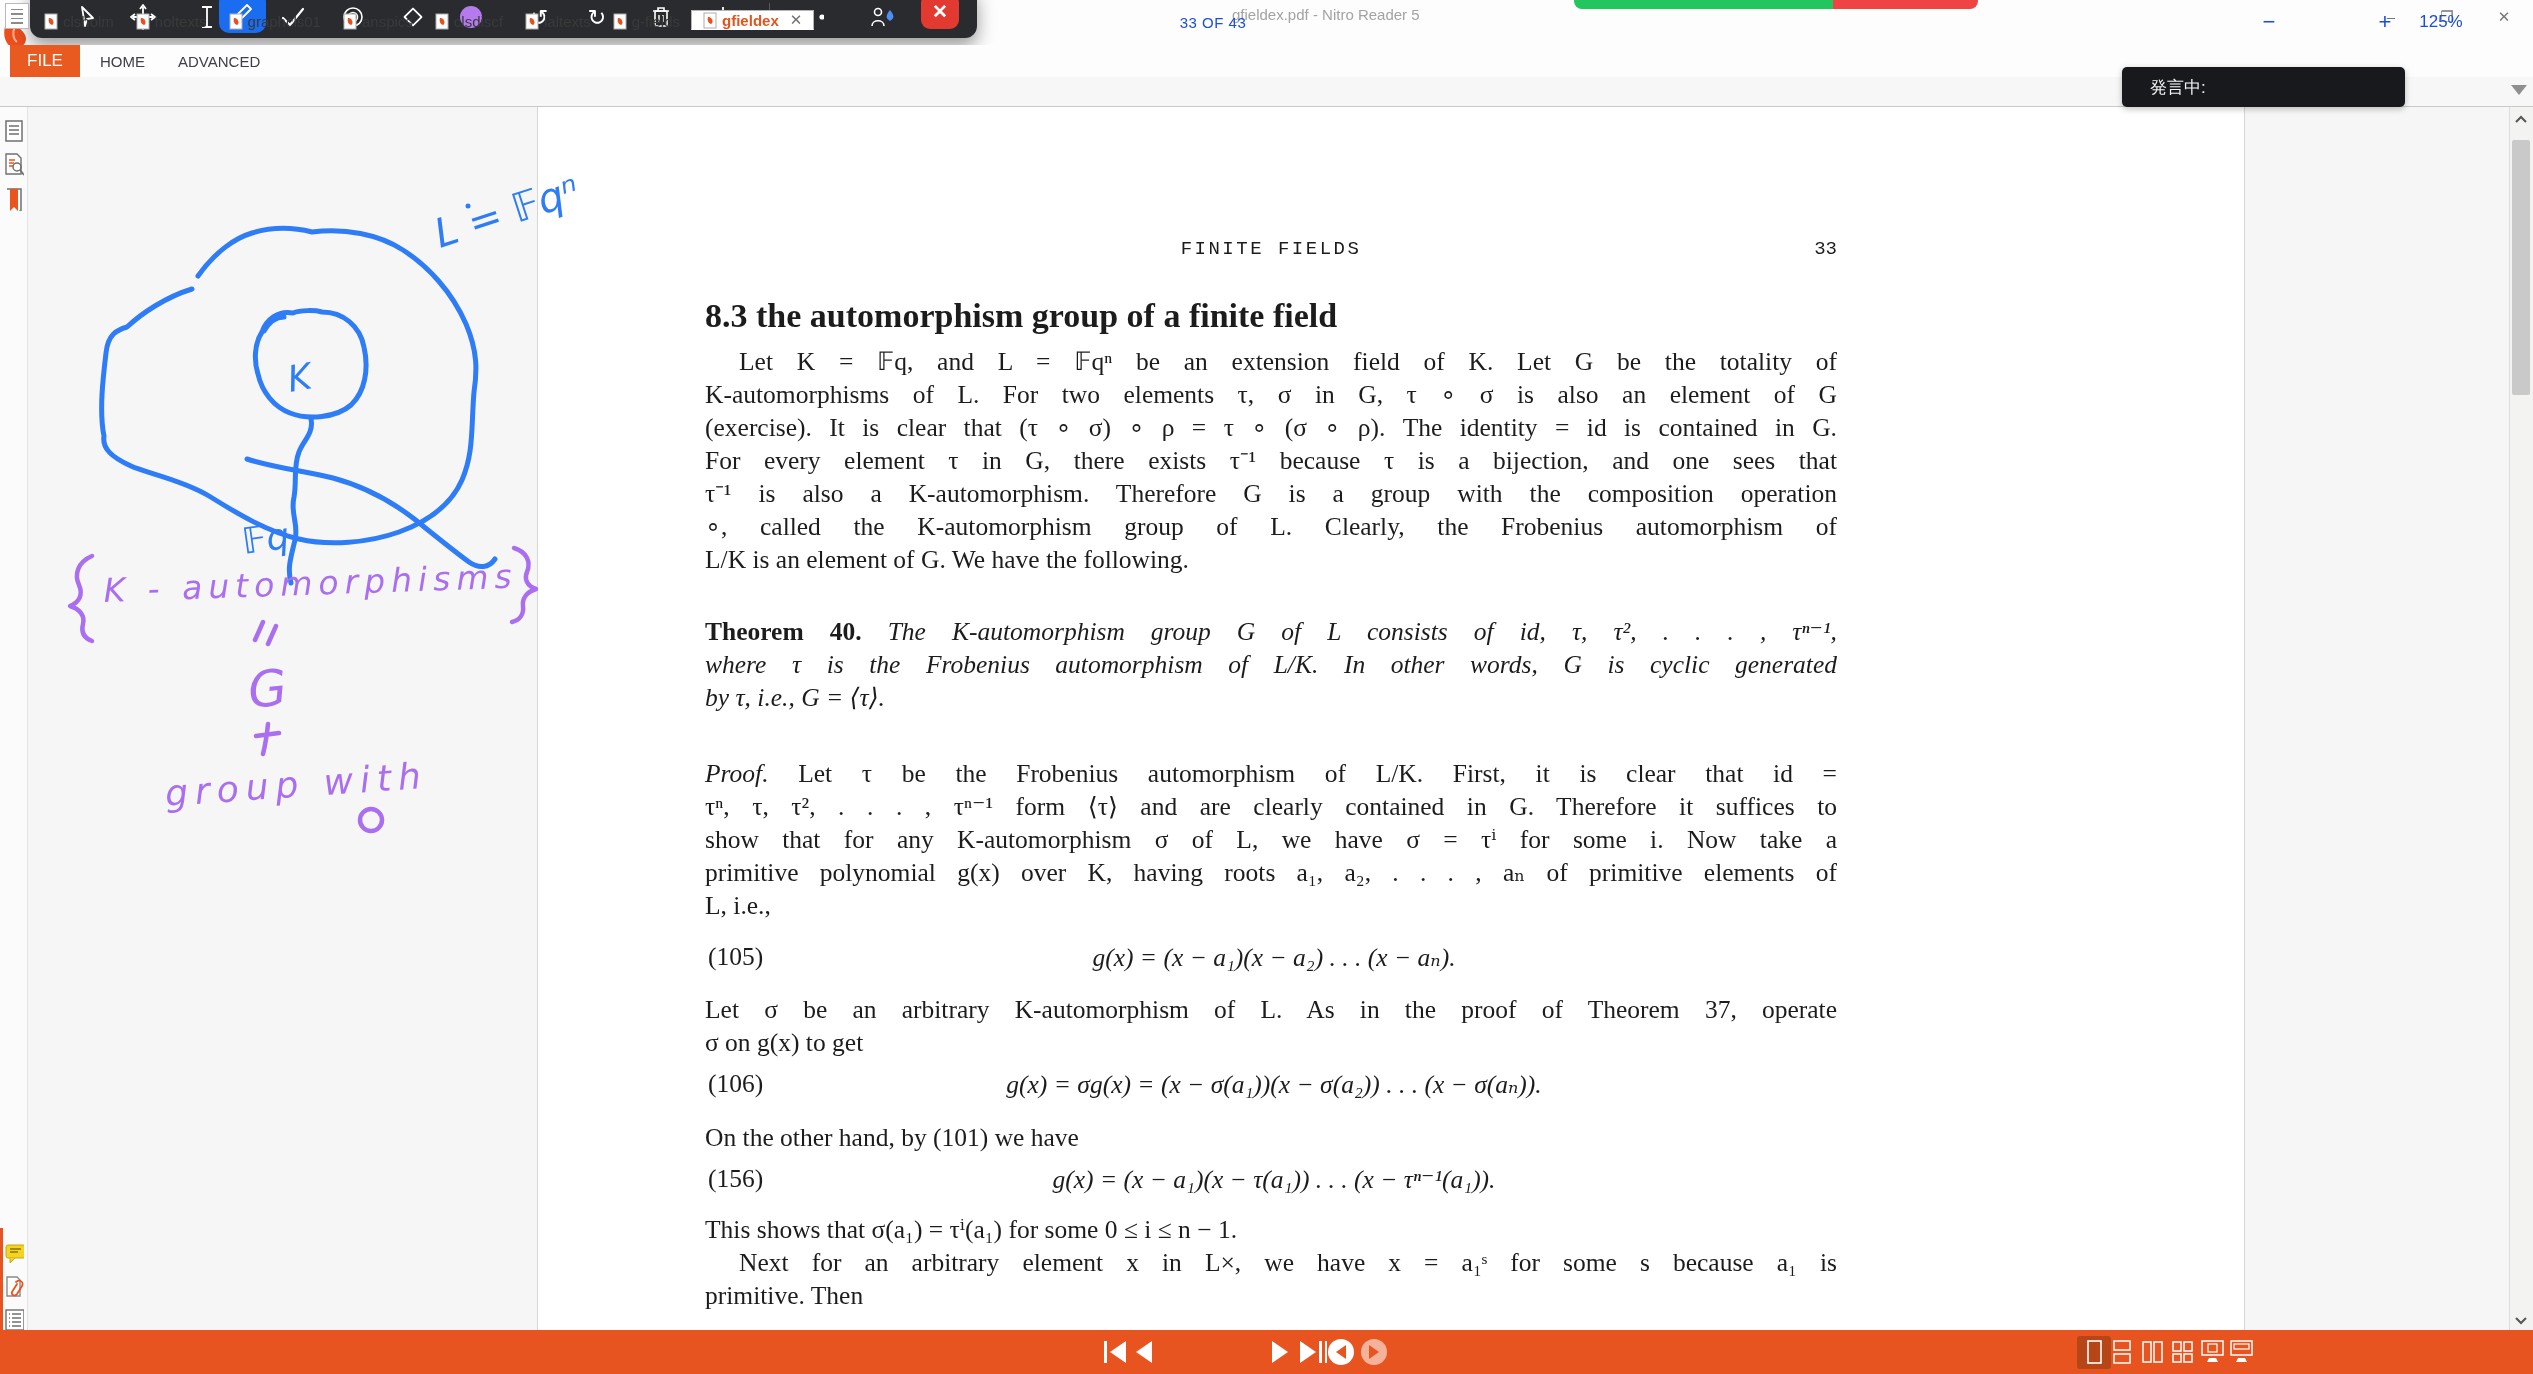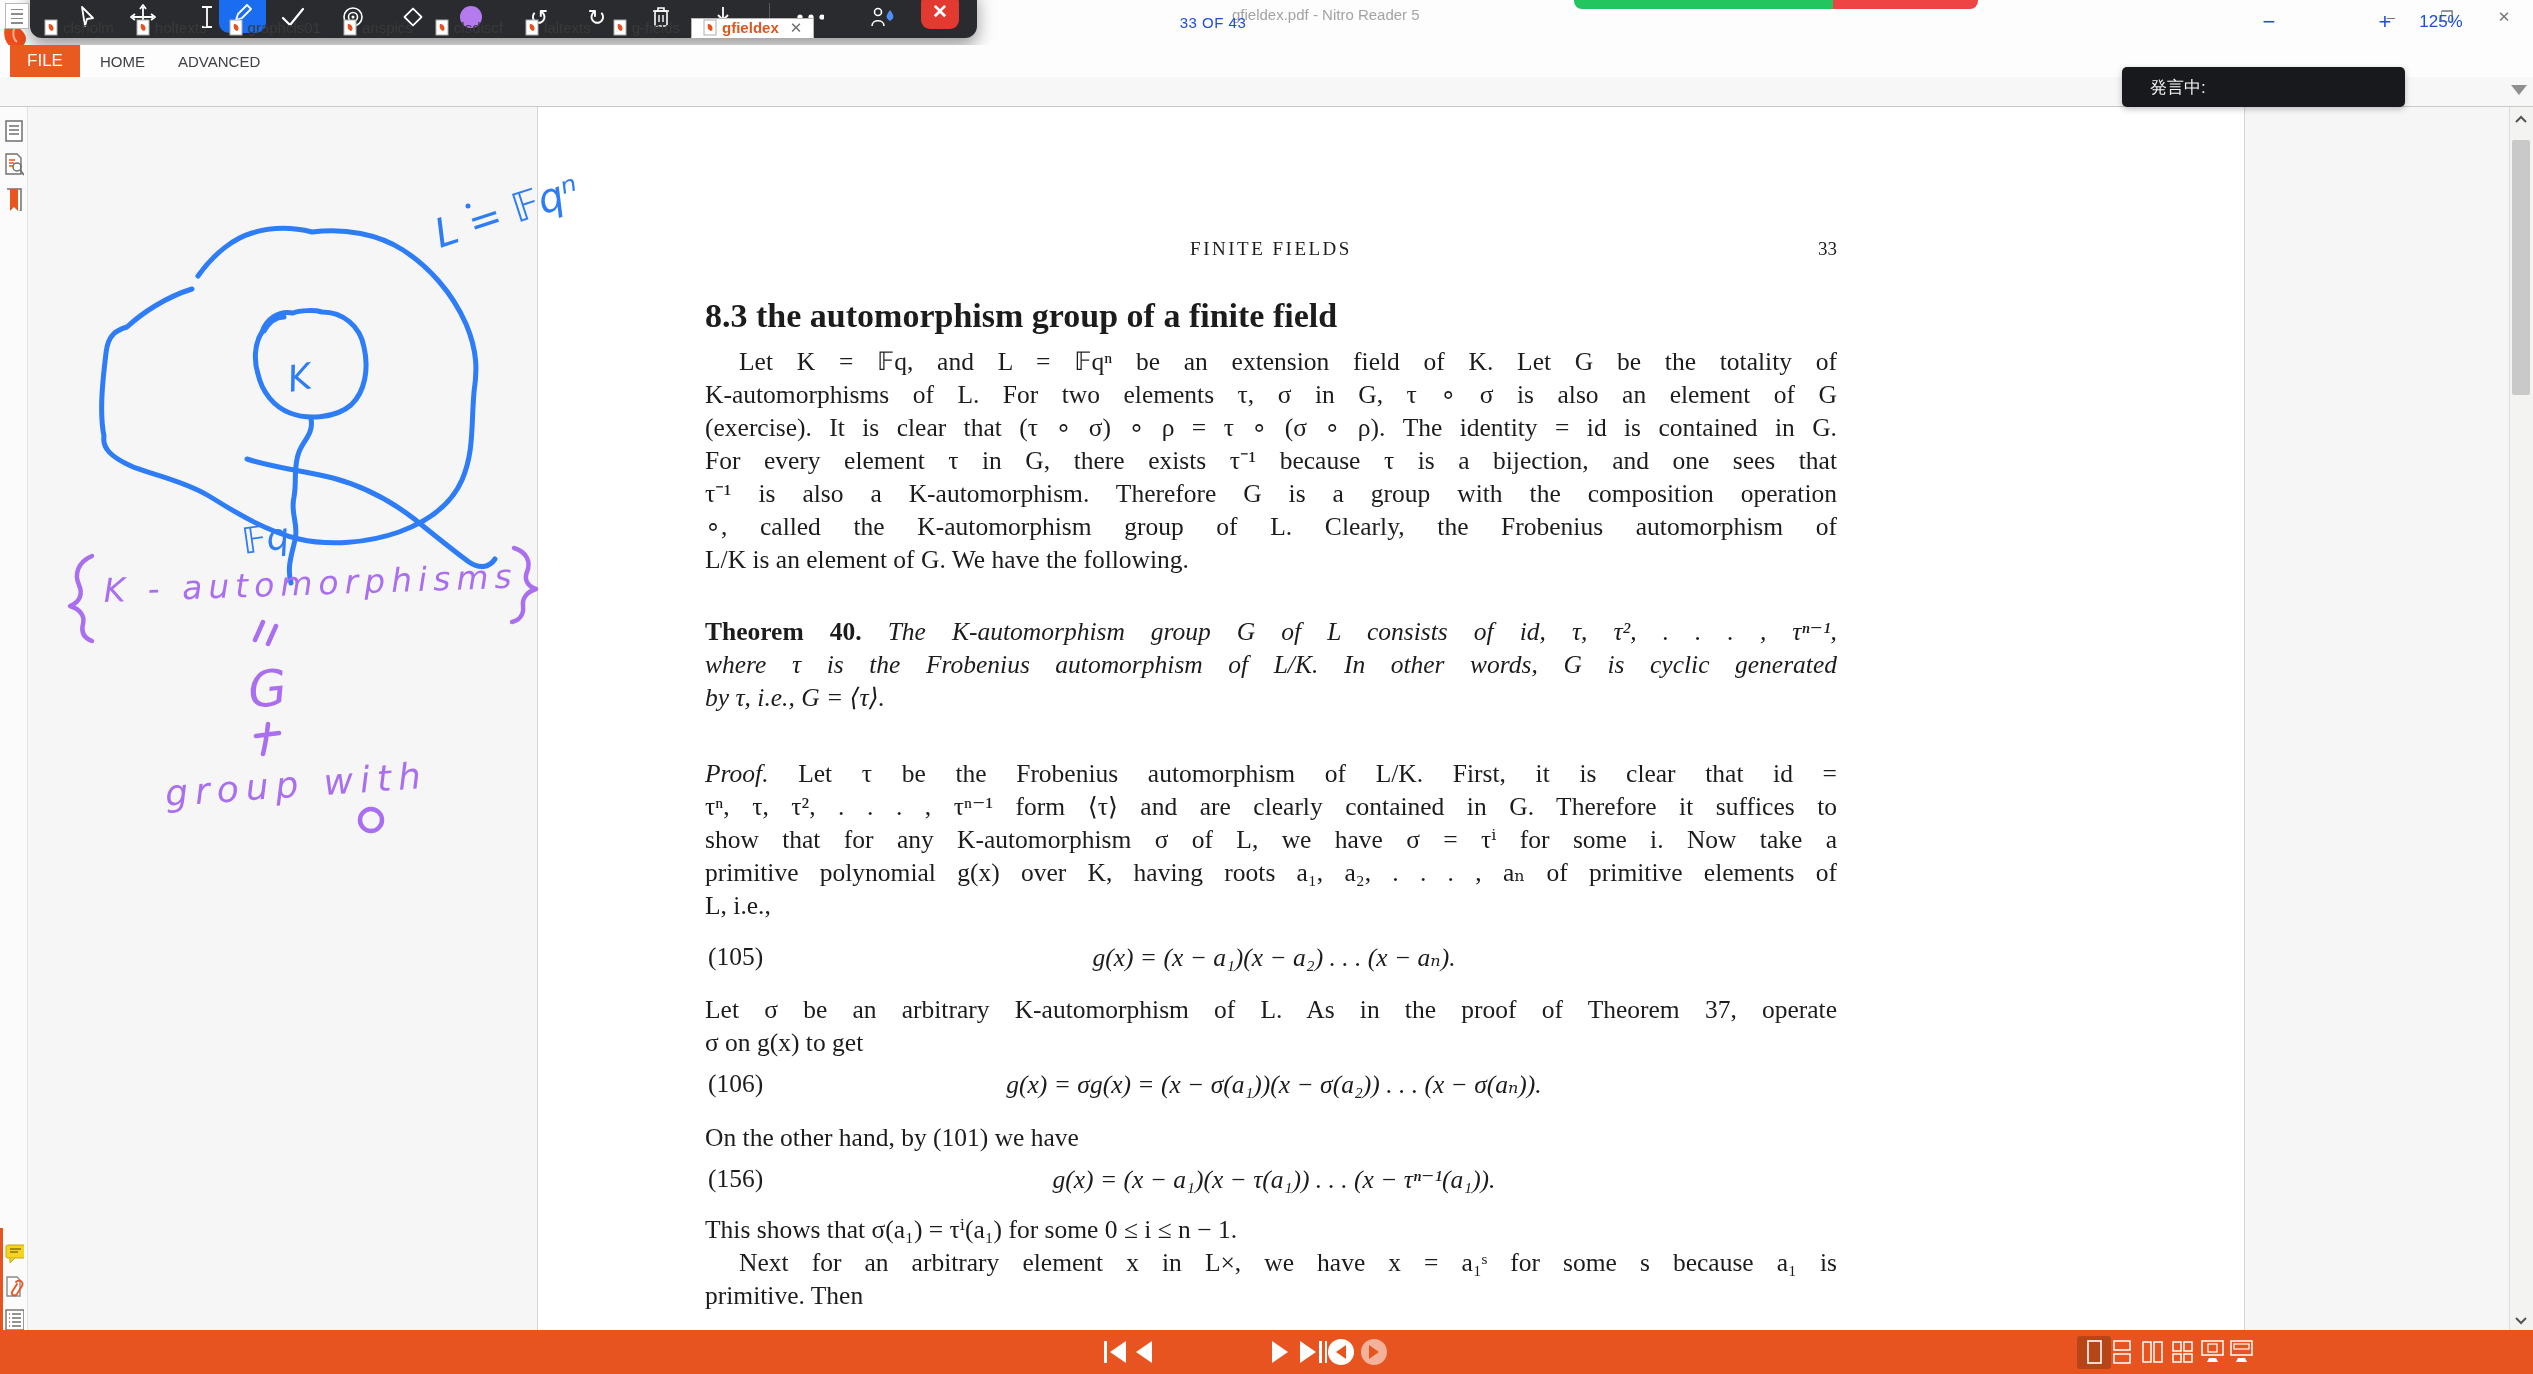--- a/index.html
+++ b/index.html
@@ -28,21 +28,21 @@
 
   
   #menurow{left:0;top:45px;width:2533px;height:32px;background:#fdfdfd;}
   #file-tab{left:10px;top:0;width:70px;height:32px;background:#e85a1f;color:#fff;
     font-size:17px;display:flex;align-items:center;justify-content:center;}
   .menu-item{top:0;height:32px;color:#3f3f46;font-size:15px;display:flex;align-items:center;}
   #tabrow{left:0;top:77px;width:2533px;height:30px;background:#f7f7f7;border-bottom:1px solid #c9c9c9;box-sizing:border-box;}
   #tablist-btn{left:5px;top:3px;width:22px;height:24px;border:1px solid #b9b9b9;background:#fff;
      display:flex;flex-direction:column;justify-content:center;gap:3px;align-items:center;}
   #tablist-btn i{display:block;width:12px;height:1.5px;background:#8b8b8b;}
-  #tabs{left:33px;top:12px;height:30px;display:flex;align-items:center;}
+  #tabs{left:33px;top:0;height:30px;display:flex;align-items:flex-end;}
   .tab{display:flex;align-items:center;gap:5px;padding:0 11px;font-size:15px;color:#3a3a3a;white-space:nowrap;}
   .tab.active{border:1px solid #b5b5b5;border-bottom:1px solid #fff;background:#fff;color:#e0561e;font-weight:bold;margin-top:1px;}
   .tabclose{color:#6f6f6f;font-size:15px;margin-left:6px;font-weight:normal;}
 
   
   #speak-box{left:2122px;top:67px;width:283px;height:40px;background:#17191d;border-radius:5px;
      color:#f2f2f2;font-size:17px;display:flex;align-items:center;padding-left:28px;box-sizing:border-box;
      box-shadow:0 2px 6px rgba(0,0,0,.25);z-index:40;}
   #speak-caret{left:2511px;top:85px;width:0;height:0;border-left:8px solid transparent;
      border-right:8px solid transparent;border-top:10px solid #8f8f8f;z-index:40;}
@@ -63,21 +63,21 @@
   
   #doctext{left:705px;top:107px;width:1132px;height:1223px;color:#1c1c1c;
      font-family:"Liberation Serif","DejaVu Serif",serif;}
   .blk{position:absolute;left:0;width:1132px;}
   .tline{font-size:25.5px;line-height:33px;}
   .jl{text-align:justify;text-align-last:justify;}
   .ind{text-indent:34px;}
   .eqrow{position:absolute;left:3px;width:1132px;height:36px;font-size:25.5px;}
   .eqlabel{position:absolute;left:0;top:0;}
   .eqbody{display:block;text-align:center;font-style:italic;}
-  #runhead{top:131px;font-size:19px;letter-spacing:2.5px;text-align:center;}
+  #runhead{top:131px;font-size:19px;letter-spacing:2.5px;text-align:center;font-family:Liberation Mono, monospace;}
   #pagenum{position:absolute;right:0;top:0;font-size:19px;letter-spacing:0;}
   #sectitle{top:170px;font-size:34px;font-weight:bold;margin-top:20px;}
   .thm{font-style:italic;}
   .thml{font-style:normal;font-weight:bold;}
   .prfl{font-style:italic;}
 
   
   #statusbar{left:0;top:1330px;width:2533px;height:44px;background:#e85420;z-index:30;}
   .sb{position:absolute;display:flex;align-items:center;justify-content:center;color:#1d4ed8;}
   #page-ind{left:1168px;top:0;height:44px;width:90px;font-size:15px;letter-spacing:.5px;}

